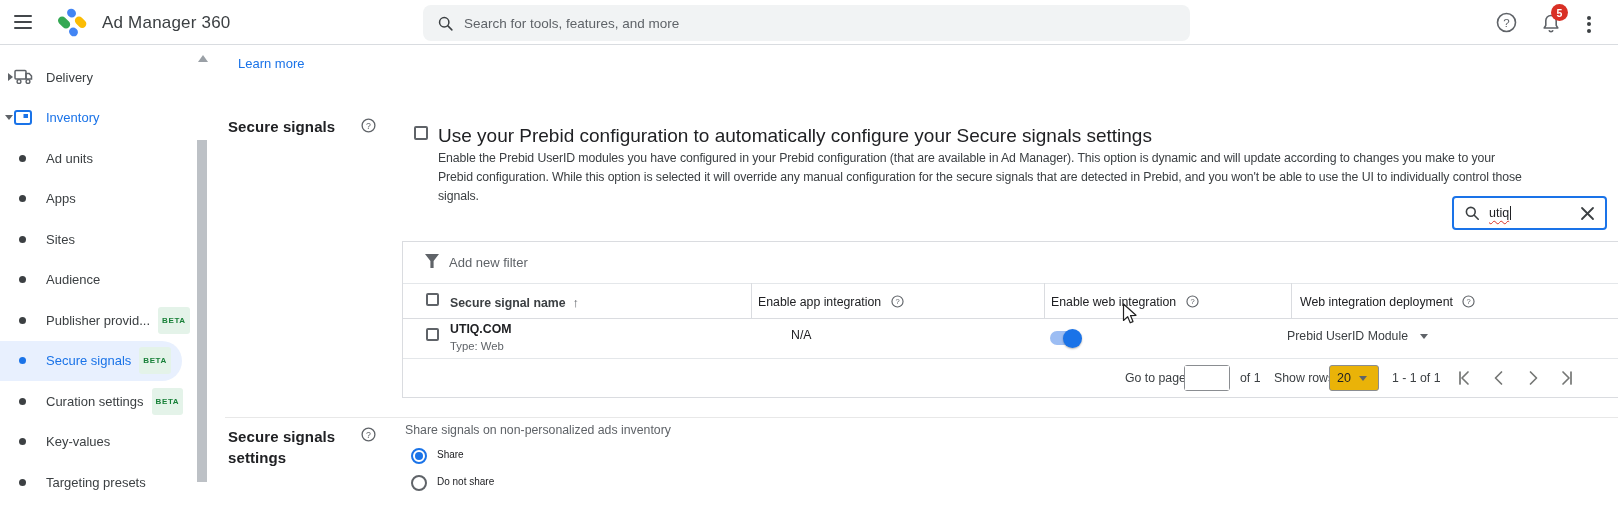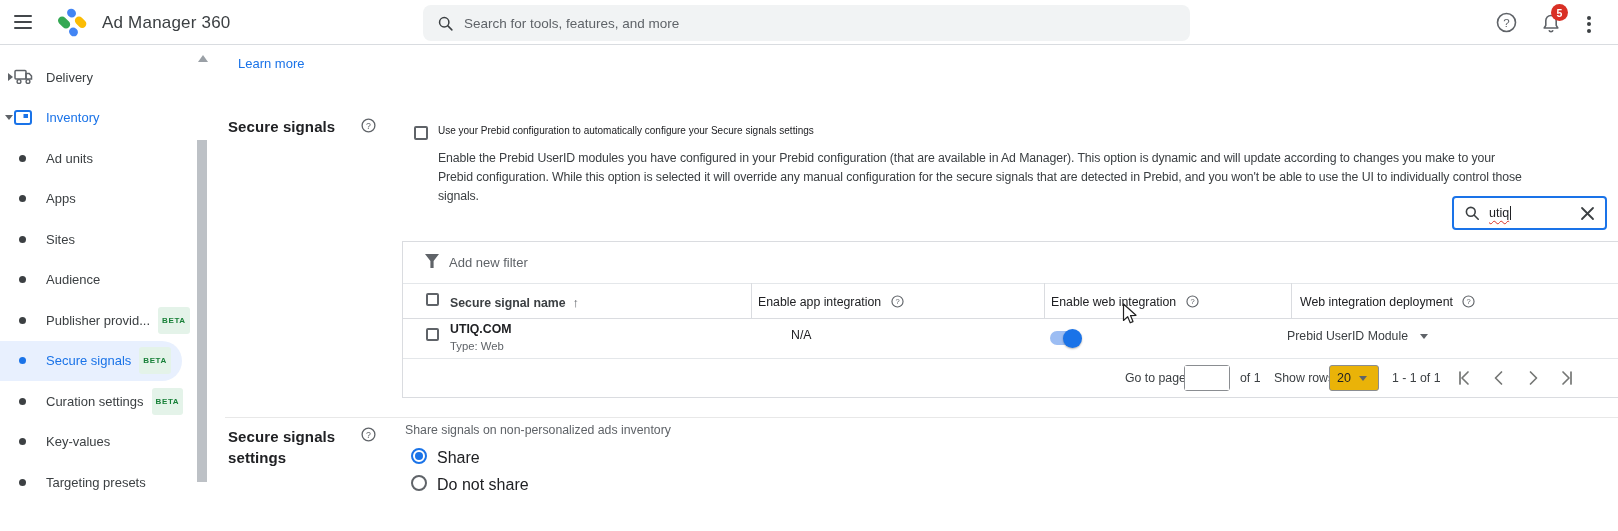--- a/index.html
+++ b/index.html
@@ -77,21 +77,21 @@
   .pgn input { width:100%; height:100%; border:none; outline:none; font-size:12.5px; padding:0 6px;
     font-family:"Liberation Sans",sans-serif; }
   .navico { position:absolute; top:11px; width:18px; height:18px; cursor:pointer; }
 
   
   .radio { position:absolute; width:16px; height:16px; border-radius:50%; background:#fff; }
   .radio.on { border:2px solid #1a73e8; }
   .radio.on::after { content:""; position:absolute; left:2px; top:2px; width:8px; height:8px;
     border-radius:50%; background:#1a73e8; }
   .radio.off { border:2px solid #5f6368; }
-  .opt-lbl { position:absolute; font-size:16px; color:#202124; }
+  .opt-lbl { position:absolute; font-size:10px; color:#202124; }
   .divider { position:absolute; left:225px; top:417px; width:1393px; height:1px; background:#e8e8e8; }
 </style>
 </head>
 <body>
 
 <div id="app">
 
   <div id="topbar">
     <div class="abs burger" style="left:14px; top:15px;">
       <span></span>
@@ -200,21 +200,21 @@
 
   <div class="abs link" style="left:238px; top:56px;">Learn more</div>
 
   <div class="abs h1" style="left:228px; top:118px;">Secure signals</div>
   <svg class="abs qicon" style="left:361px; top:118px;" width="15" height="15" viewBox="0 0 15 15">
     <circle cx="7.5" cy="7.5" r="6.4" fill="none" stroke="#5f6368" stroke-width="1.3"></circle>
     <text x="7.5" y="10.8" text-anchor="middle" font-size="8.8" fill="#5f6368" font-family="Liberation Sans, sans-serif">?</text>
   </svg>
 
   <div class="abs cb" style="left:414px; top:126px;"></div>
-  <div class="abs" style="left:438px; top:125px; font-size:10px; color:#202124;">Use your Prebid configuration to automatically configure your Secure signals settings</div>
+  <div class="abs" style="left:438px; top:125px; font-size:19px; color:#202124;">Use your Prebid configuration to automatically configure your Secure signals settings</div>
   <div class="abs desc" style="left:438px; top:149px; width:1088px;">Enable the Prebid UserID modules you have configured in your Prebid configuration (that are available in Ad Manager). This option is dynamic and will update according to changes you make to your Prebid configuration. While this option is selected it will override any manual configuration for the secure signals that are detected in Prebid, and you won't be able to use the UI to individually control those signals.</div>
 
   <div class="sigsearch">
     <svg width="16" height="16" viewBox="0 0 20 20">
       <circle cx="8.5" cy="8.5" r="5.5" fill="none" stroke="#3c4043" stroke-width="2"></circle>
       <line x1="12.8" y1="12.8" x2="17.8" y2="17.8" stroke="#3c4043" stroke-width="2" stroke-linecap="round"></line>
     </svg>
     <span class="txt">utiq</span>
     <span class="cursorbar"></span>
     <svg style="position:absolute; right:10px; top:8px;" width="15" height="15" viewBox="0 0 15 15">

